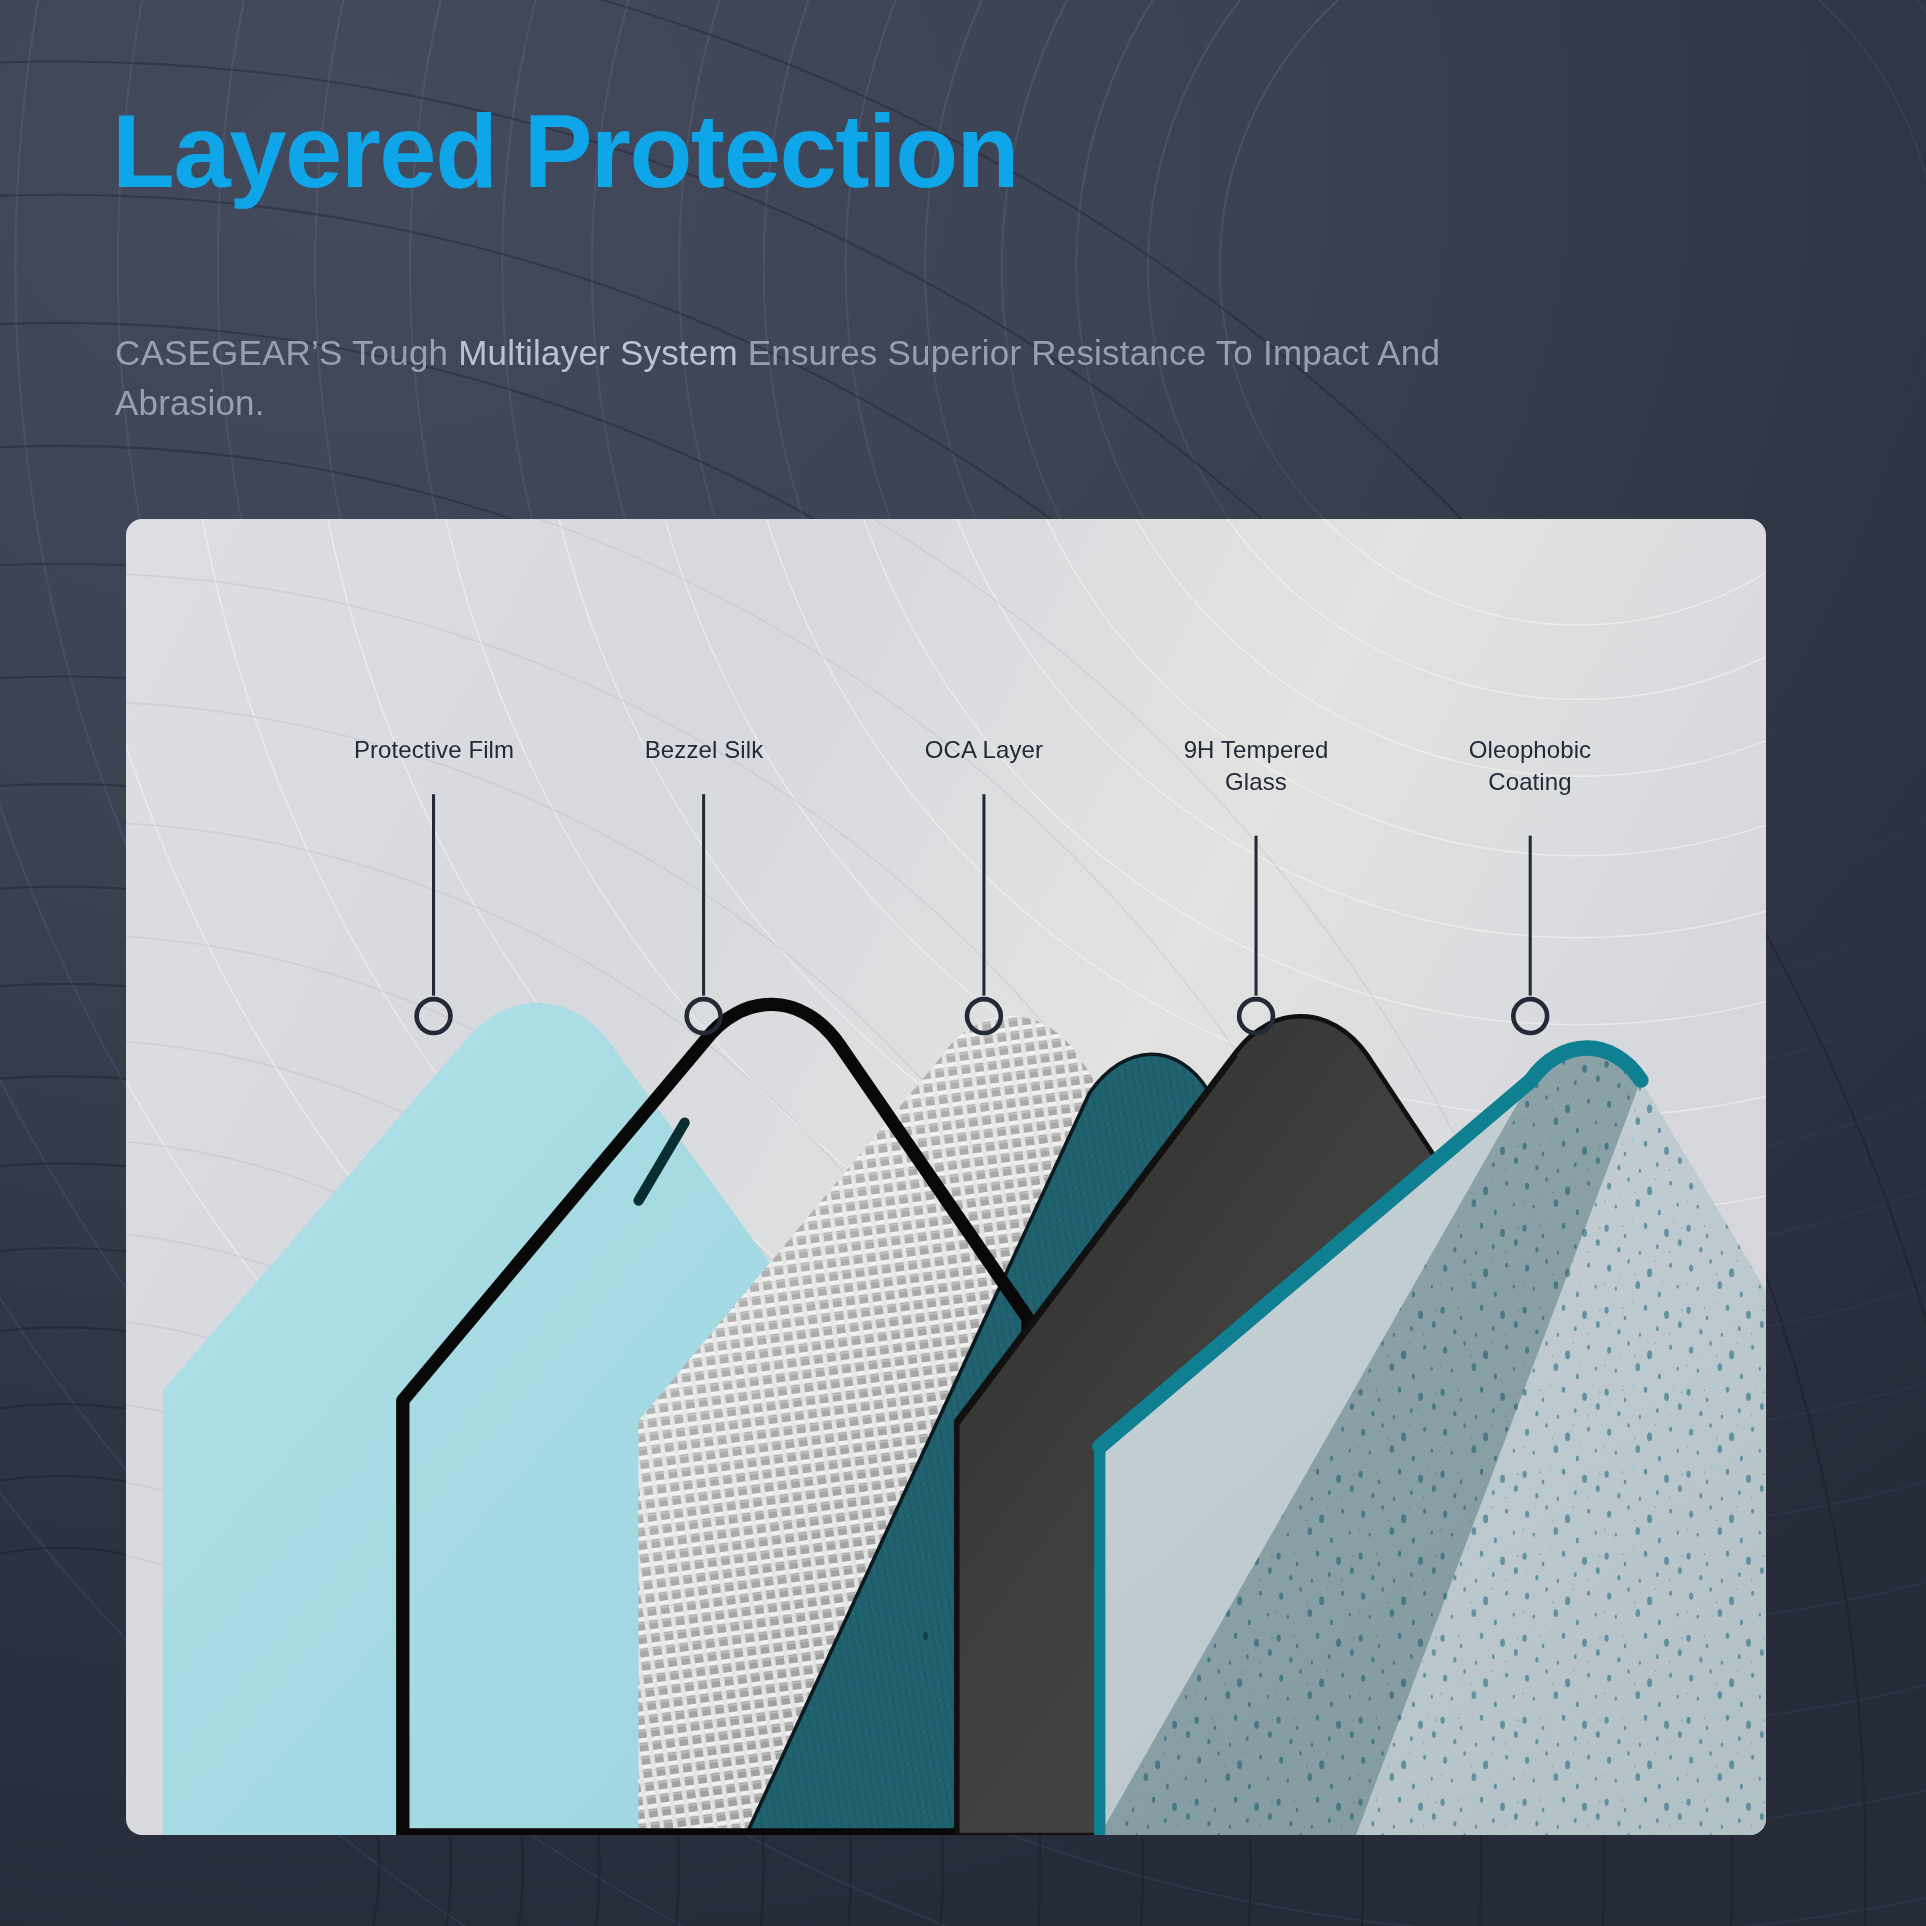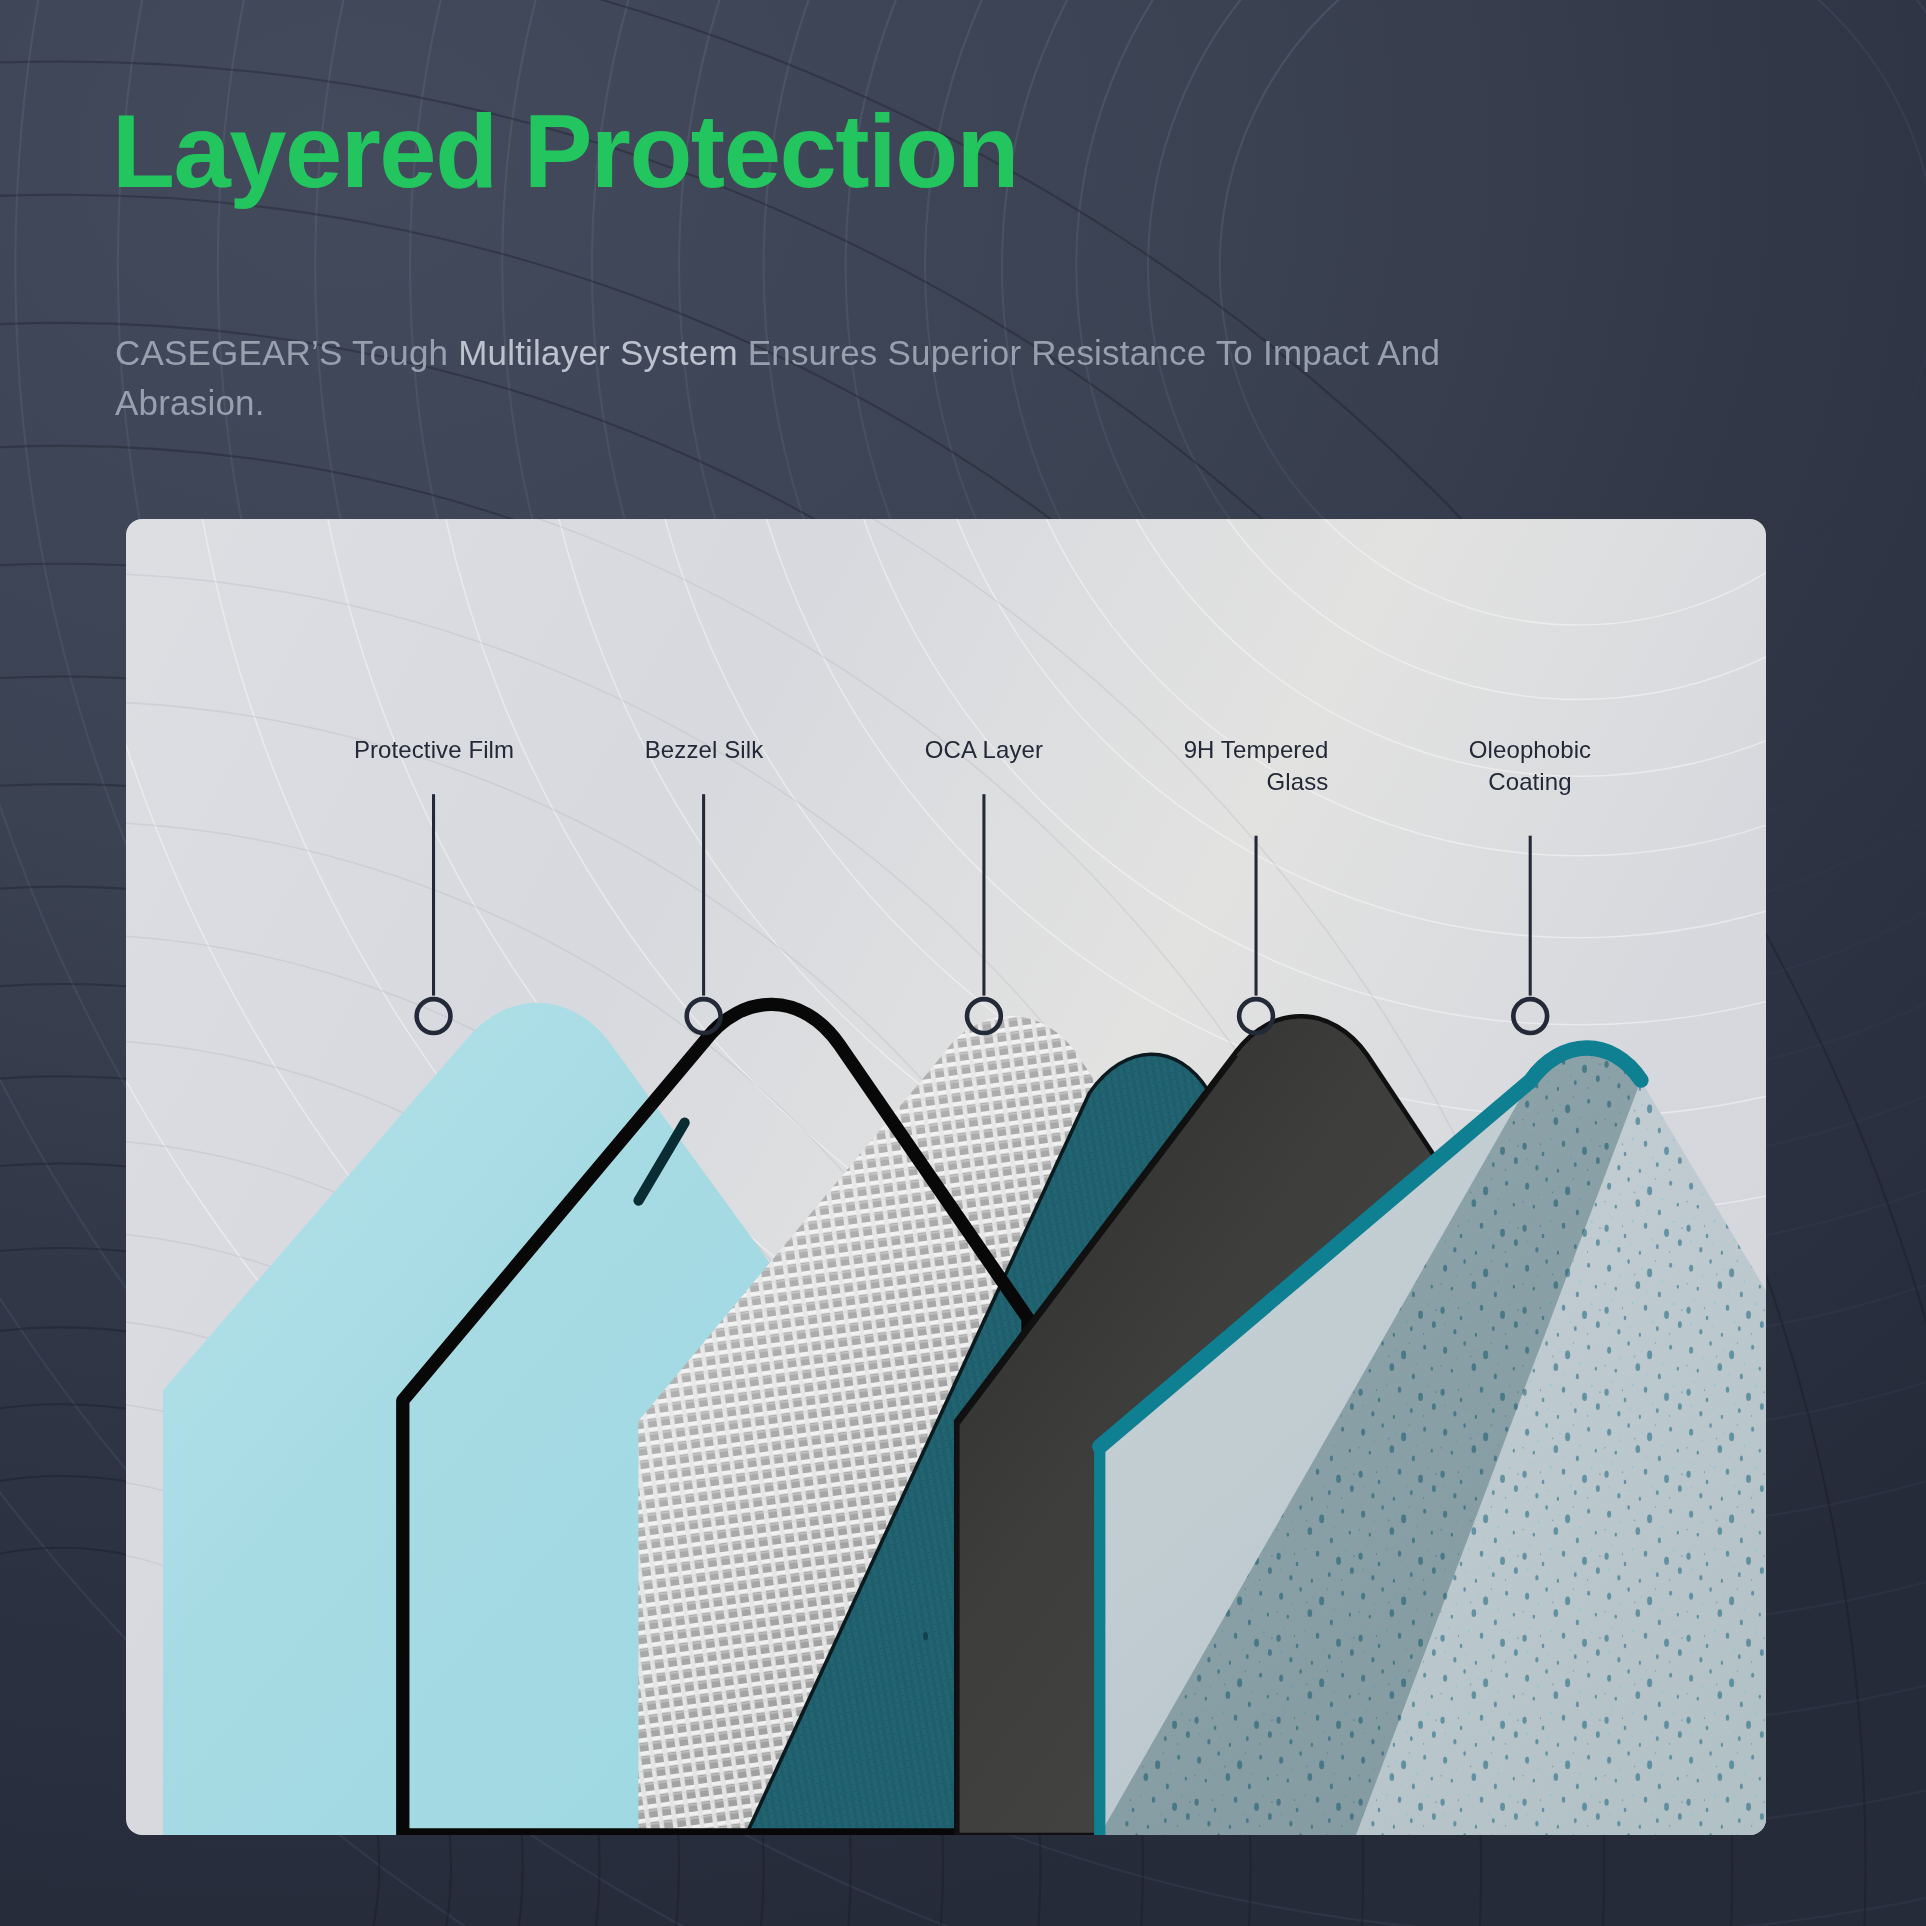--- a/index.html
+++ b/index.html
@@ -16,21 +16,21 @@
     background:
       radial-gradient(120% 95% at 18% 8%, #434a5c 0%, #3b4252 38%, #2f3545 68%, #262b3a 100%),
       linear-gradient(160deg,#434a5b 0%,#353b4b 45%,#232838 100%);
   }
   #bg svg{position:absolute;inset:0;width:1926px;height:1926px;}
 
   
   #title{
     position:absolute;left:112px;top:100px;
     font-size:103px;line-height:1.0;font-weight:700;
-    color:#22c55e;letter-spacing:-1.5px;
+    color:#0ea5e9;letter-spacing:-1.5px;
     white-space:nowrap;
   }
   #subtitle{
     position:absolute;left:115px;top:328px;
     font-size:35px;line-height:1.42;font-weight:400;
     color:#98a0ae;letter-spacing:0.2px;
     max-width:1384px;
   }
   #subtitle b{color:#bcc3ce;font-weight:400;}
 
@@ -309,19 +309,19 @@
       <circle cx="1127" cy="970" r="33"></circle>
       <circle cx="1674" cy="970" r="33"></circle>
       <circle cx="2205" cy="970" r="33"></circle>
       <circle cx="2740" cy="970" r="33"></circle>
     </g>
   </svg>
 
   <div class="lab" style="left:308px;top:215px;">Protective Film</div>
   <div class="lab" style="left:578px;top:215px;">Bezzel Silk</div>
   <div class="lab" style="left:858px;top:215px;">OCA Layer</div>
-  <div class="lab" style="left:1130px;top:215px;text-align:right;">9H Tempered
+  <div class="lab" style="left:1130px;top:215px;">9H Tempered
 Glass</div>
   <div class="lab" style="left:1404px;top:215px;">Oleophobic
 Coating</div>
 
 </div>
 
 
 </body></html>

